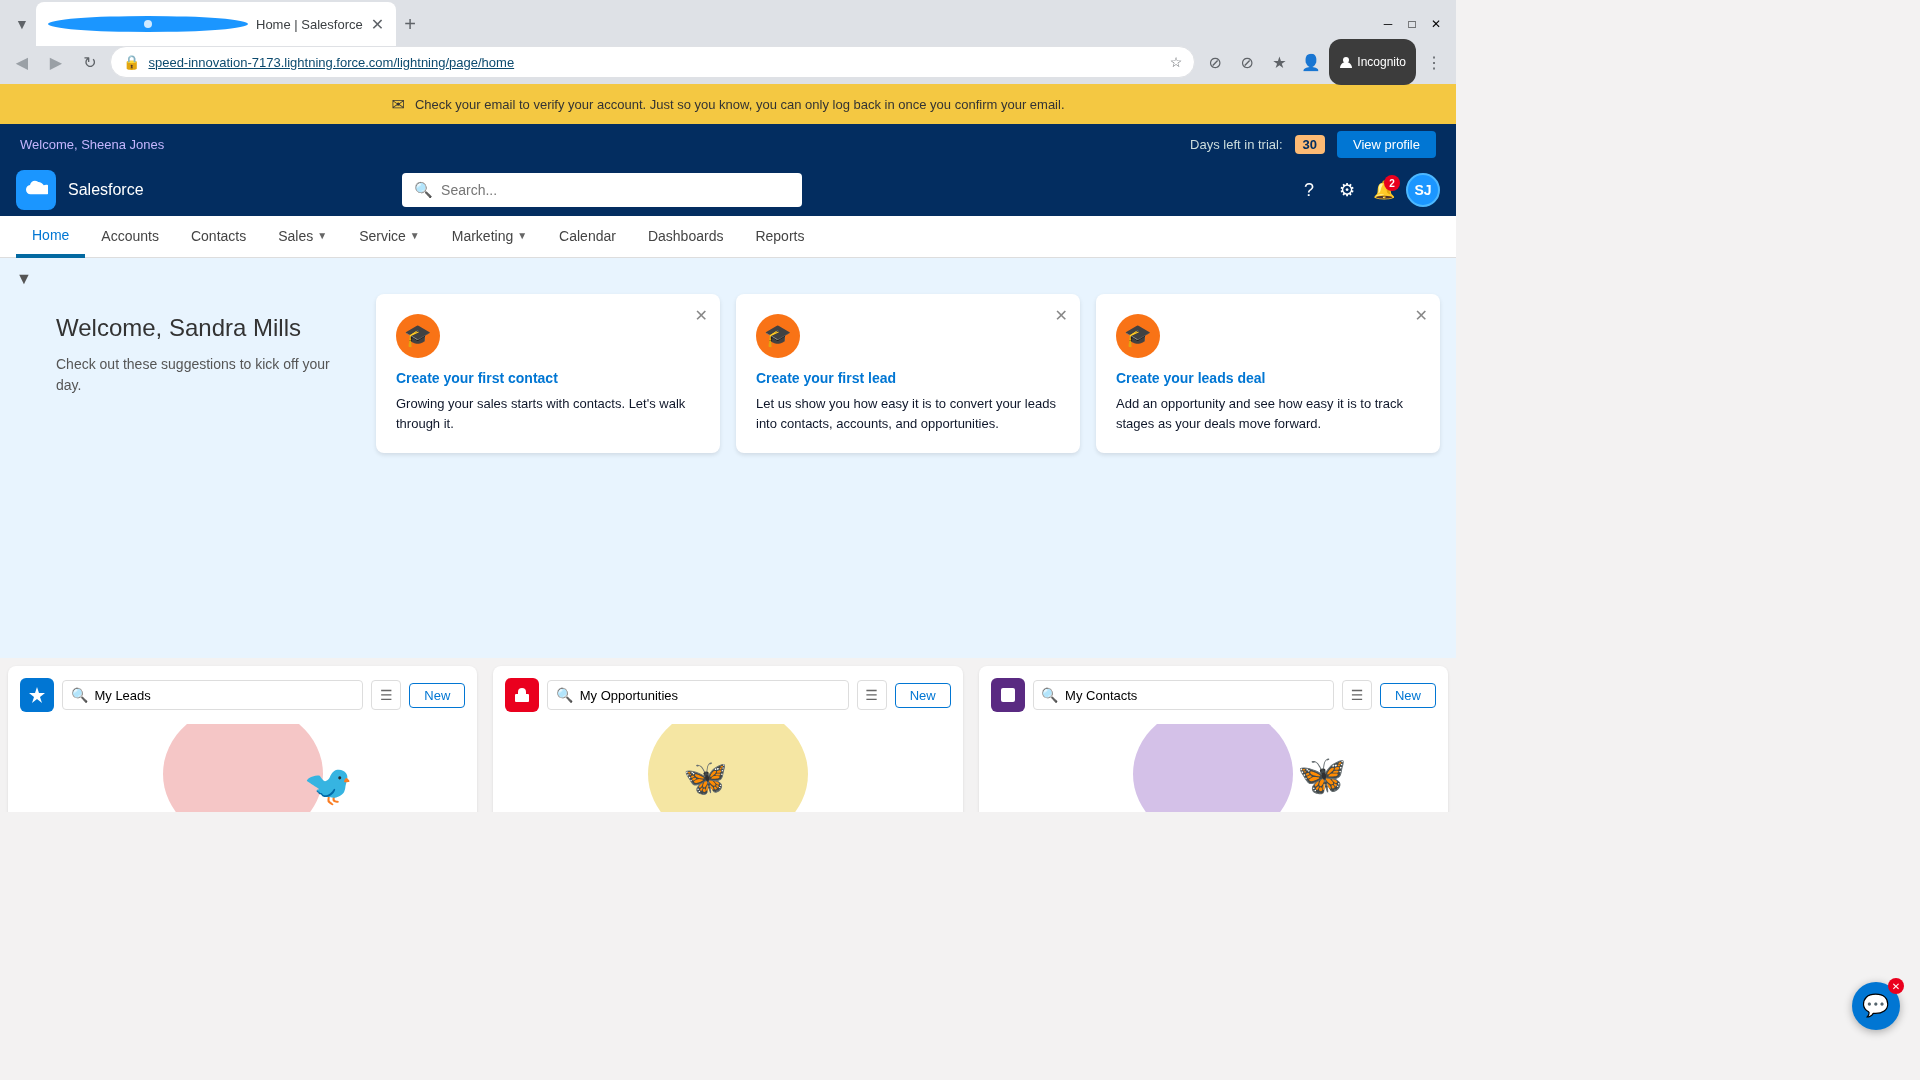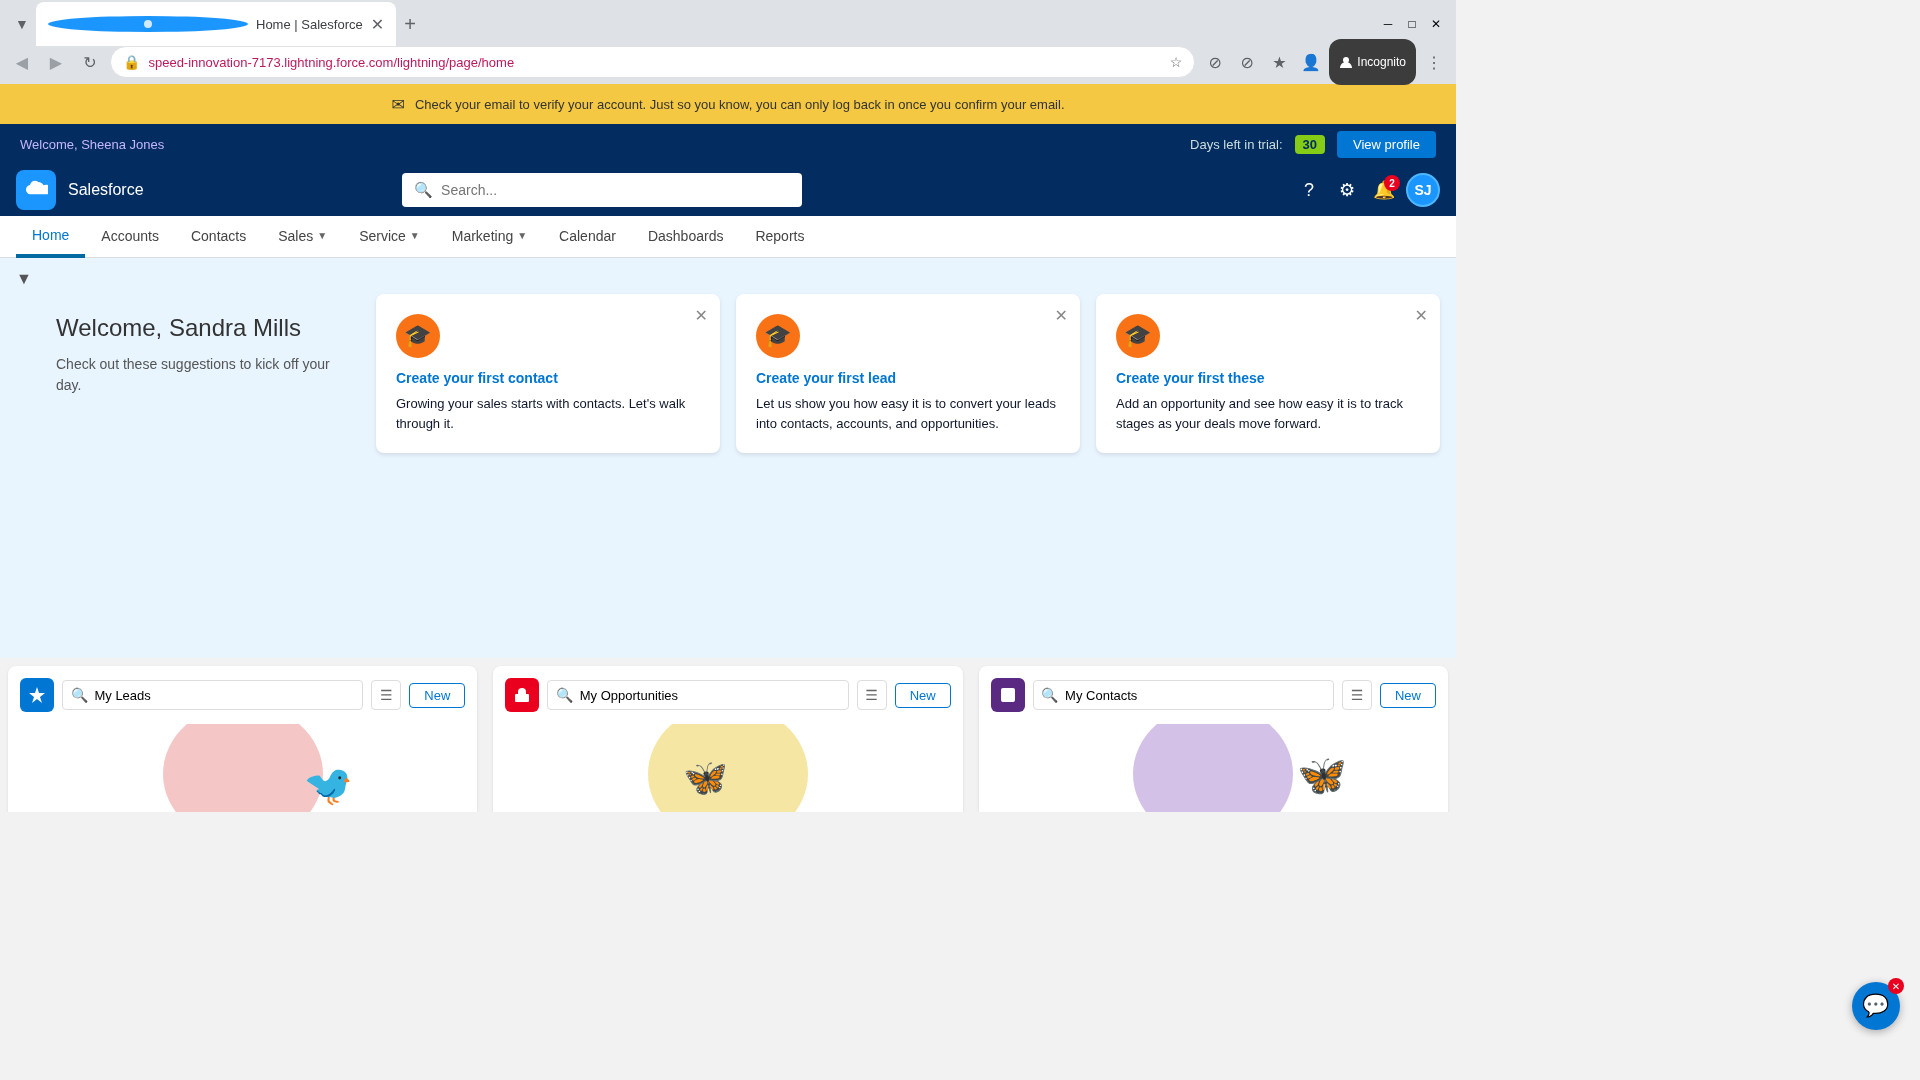--- a/index.html
+++ b/index.html
@@ -6,38 +6,38 @@
     body { font-family: 'Segoe UI', Arial, sans-serif; background: #f3f2f2; width: 1456px; height: 812px; overflow: hidden; font-size: 14px; }
     .browser-tab-bar { display: flex; align-items: center; padding: 8px 8px 0 8px; background: #dee1e6; height: 40px; }
     .browser-tab { display: flex; align-items: center; background: white; border-radius: 8px 8px 0 0; padding: 0 12px; height: 44px; font-size: 13px; color: #3c4043; gap: 8px; min-width: 200px; }
     .browser-tab .tab-close { margin-left: auto; color: #5f6368; cursor: pointer; font-size: 16px; }
     .tab-new { width: 28px; height: 28px; display: flex; align-items: center; justify-content: center; font-size: 20px; color: #5f6368; cursor: pointer; }
 
     .browser-toolbar { display: flex; align-items: center; padding: 4px 8px; background: #dee1e6; height: 44px; gap: 6px; }
     .nav-btn { width: 28px; height: 28px; display: flex; align-items: center; justify-content: center; border-radius: 50%; color: #5f6368; cursor: pointer; font-size: 16px; }
     .address-bar { flex: 1; display: flex; align-items: center; background: white; border-radius: 20px; padding: 0 12px; height: 32px; gap: 8px; border: 1px solid #dfe1e5; }
     .address-bar .lock-icon { color: #5f6368; font-size: 14px; }
-    .address-text { font-size: 13px; color: #be185d; flex: 1; }
+    .address-text { font-size: 13px; color: #0c4a6e; flex: 1; text-decoration: underline; }
     .toolbar-actions { display: flex; align-items: center; gap: 4px; }
     .toolbar-icon { width: 28px; height: 28px; display: flex; align-items: center; justify-content: center; border-radius: 50%; color: #5f6368; cursor: pointer; font-size: 16px; }
     .incognito-badge { display: flex; align-items: center; gap: 4px; background: #3c3c3c; color: white; border-radius: 12px; padding: 16px 10px; font-size: 12px; }
 
     
     .sf-app { background: #f3f2f2; }
 
     
     .email-banner { background: #f4c842; display: flex; align-items: center; justify-content: center; padding: 10px 20px; gap: 10px; font-size: 13px; color: #333; height: 40px; }
     .email-banner-icon { font-size: 16px; }
 
     
     .trial-bar { background: #032d60; color: white; display: flex; align-items: center; padding: 0 20px; height: 40px; }
     .welcome-text { font-size: 13px; color: #c4b5fd; flex: 1; }
     .trial-info { display: flex; align-items: center; gap: 12px; }
     .trial-days-label { font-size: 13px; color: #cdd; }
-    .trial-days-count { background: #84cc16; color: #032d60; font-weight: bold; font-size: 13px; padding: 2px 8px; border-radius: 4px; }
+    .trial-days-count { background: #fdba74; color: #032d60; font-weight: bold; font-size: 13px; padding: 2px 8px; border-radius: 4px; }
     .view-profile-btn { background: #0176d3; color: white; border: none; border-radius: 4px; padding: 6px 16px; font-size: 13px; cursor: pointer; }
 
     
     .sf-navbar { background: #032d60; display: flex; align-items: center; padding: 0 16px; height: 52px; gap: 12px; }
     .sf-logo { width: 40px; height: 40px; background: #1b96ff; border-radius: 8px; display: flex; align-items: center; justify-content: center; }
     .sf-app-name { color: white; font-size: 16px; font-weight: 300; margin-right: 8px; }
     .sf-search { flex: 0 0 400px; display: flex; align-items: center; background: white; border-radius: 4px; padding: 0 12px; height: 34px; gap: 8px; margin: 0 auto; }
     .sf-search input { border: none; outline: none; font-size: 14px; width: 100%; }
     .sf-nav-icons { display: flex; align-items: center; gap: 4px; margin-left: auto; }
     .sf-nav-icon { width: 34px; height: 34px; display: flex; align-items: center; justify-content: center; border-radius: 50%; color: white; cursor: pointer; font-size: 18px; position: relative; }
@@ -238,21 +238,21 @@
           </div>
           <div class="card-title">Create your first lead</div>
           <div class="card-body">Let us show you how easy it is to convert your leads into contacts, accounts, and opportunities.</div>
         </div>
 
         <div class="info-card">
           <div class="card-close">✕</div>
           <div class="card-icon">
             <span style="font-size:22px;">🎓</span>
           </div>
-          <div class="card-title">Create your first these</div>
+          <div class="card-title">Create your leads deal</div>
           <div class="card-body">Add an opportunity and see how easy it is to track stages as your deals move forward.</div>
         </div>
       </div>
     </div>
   </div>
 
   <div class="bottom-panels">
 
     <div class="panel">
       <div class="panel-header">

